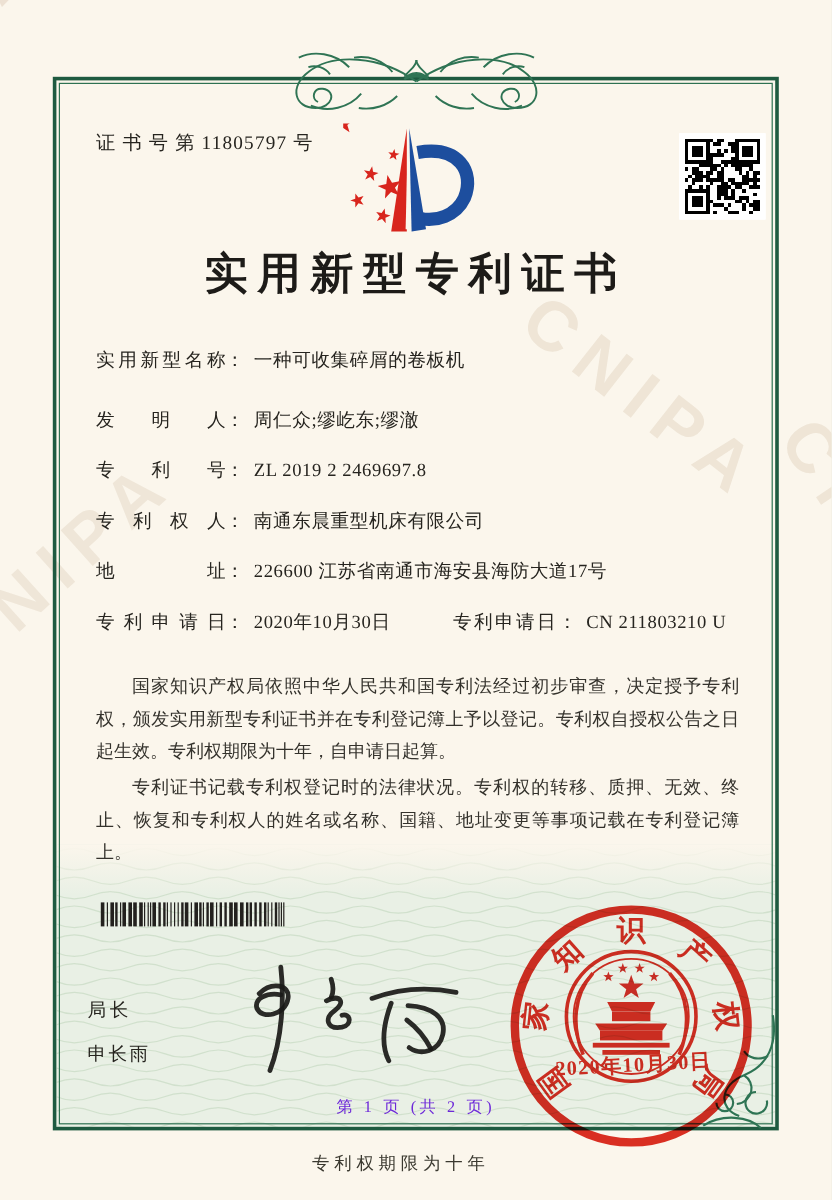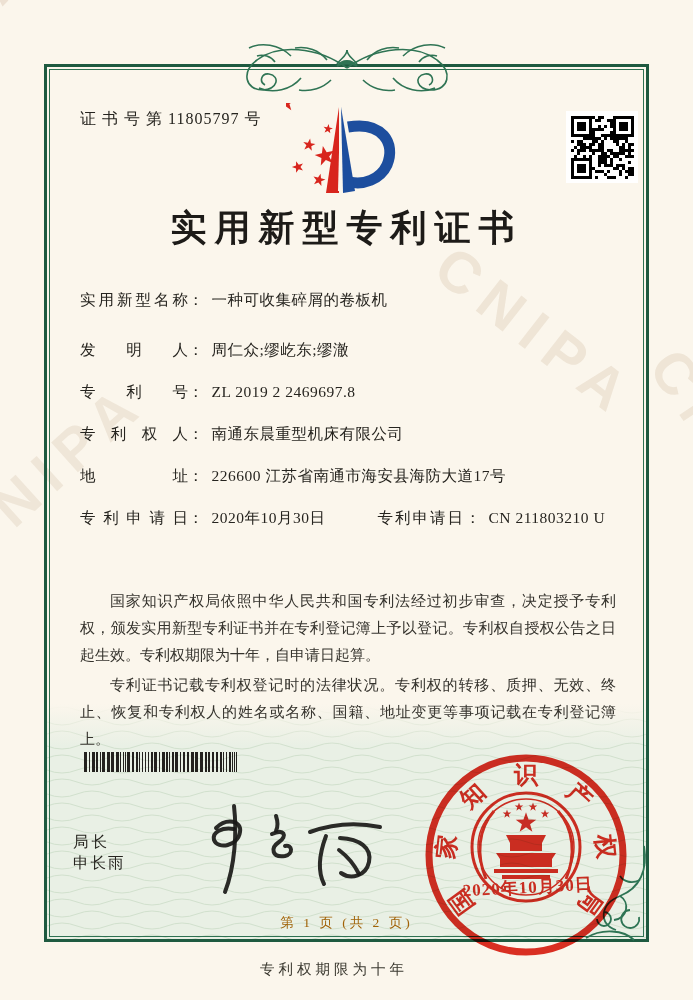--- a/index.html
+++ b/index.html
@@ -44,38 +44,38 @@
   .fields{position:absolute;left:80px;top:290px;width:545px;z-index:3;font-size:15.5px;}
   .frow{height:42px;white-space:nowrap;}
   .frow.first{height:50px;}
   .flabel{display:inline-block;width:108px;text-align:justify;text-align-last:justify;
         vertical-align:top;}
   .fcolon{margin-right:8px;}
   .fvalue{letter-spacing:.5px;}
   .fpair2{margin-left:52px;}
   .fpair2 .flabel2{letter-spacing:2px;}
 
-  .paras{position:absolute;left:80px;top:588px;width:536px;z-index:3;font-size:15px;
+  .paras{position:absolute;left:80px;top:560px;width:536px;z-index:3;font-size:15px;
         line-height:27px;text-align:justify;color:#34322c;}
   .paras p{margin:0 0 3px 0;text-indent:2em;}
 
   .barcode{position:absolute;left:84px;top:752px;height:20px;display:flex;z-index:3;}
   .barcode div{background:#23211e;height:100%;}
 
   .director{position:absolute;left:73px;top:832px;z-index:3;font-size:15.5px;letter-spacing:3px;}
-  .director .name{letter-spacing:2px;}
+  .director .name{margin-top:15px;letter-spacing:2px;}
 
   .signature{position:absolute;left:188px;top:796px;z-index:3;}
   .signature path{fill:none;stroke:#191917;stroke-width:4;stroke-linecap:round;opacity:.92;}
 
   .seal{position:absolute;left:420px;top:749px;z-index:5;mix-blend-mode:multiply;opacity:.95;}
   .seal text{font-family:"Liberation Serif","DejaVu Serif",serif;}
 
   .page-info{position:absolute;left:0;top:914px;width:693px;z-index:3;text-align:center;
-        font-size:13.5px;letter-spacing:3px;color:#a16207;}
+        font-size:13.5px;letter-spacing:3px;color:#6d28d9;}
   .foot-note{position:absolute;left:0;top:960px;width:668px;z-index:2;text-align:center;
         font-size:14.5px;letter-spacing:4px;color:#3a382f;}
 </style>
 </head>
 <body>
 
 <div class="page">
 
   <div class="wm wm1">CNIPA</div>
   <div class="wm wm2">CNIPA</div>

